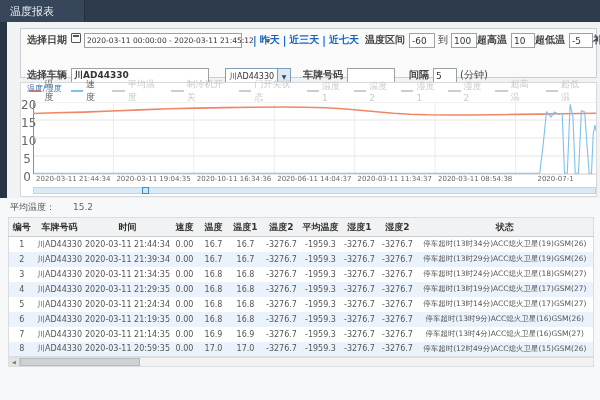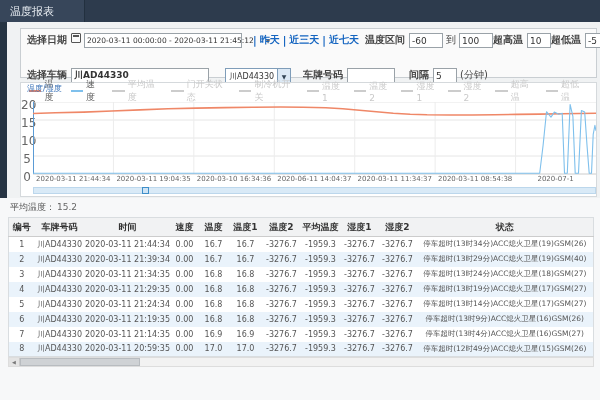--- a/index.html
+++ b/index.html
@@ -22,21 +22,21 @@
   .trow { display:flex; align-items:flex-start; height:20px; white-space:nowrap; }
   .lbl { font-size:10px; font-weight:bold; color:#444; margin-right:4px; }
   .cal { width:10px; height:10px; border:1px solid #555; border-radius:1px; position:relative; margin-right:3px; flex:0 0 auto; }
   .cal:before { content:""; position:absolute; left:1px; right:1px; top:1px; height:2px; background:#555; }
   .inputbox { background:#fff; border:1px solid #9aa2a8; height:15px; display:inline-flex; align-items:center; padding:0 2px; font-size:9px; color:#333;gap:10px; }
   .date-input { width:158px; font-size:7.5px; justify-content:space-between; }
   .date-input .caret { font-size:6px; color:#666; margin-left:2px; }
   .links { display:flex; align-items:center; margin:0 6px 0 8px; }
   .links .sep { color:#1565c0; font-weight:bold; font-size:10px; margin:0 3px; }
   .links a { color:#1565c0; font-weight:bold; font-size:10px; text-decoration:none; cursor:pointer; }
-  input.small { width:34px; height:15px; border:1px solid #9aa2a8; font-size:9px; padding:0 2px; color:#333; font-family:inherit; }
+  input.small { width:26px; height:15px; border:1px solid #9aa2a8; font-size:9px; padding:0 2px; color:#333; font-family:inherit; }
   .to { font-size:10px; color:#444; margin:0 3px; }
   .gap8 { width:8px; } .gap14 { width:14px; }
   .veh-input { width:138px; font-weight:bold; }
   .sel { display:inline-flex; align-items:stretch; border:1px solid #7f9db9; background:#fff; height:16px; margin-left:16px; cursor:pointer; }
   .sel .txt { font-size:8px; color:#333; padding:2px 3px 0 3px; }
   .sel .btn { width:13px; background:#dce9f5; border-left:1px solid #7f9db9; font-size:6px; color:#345; display:flex; align-items:center; justify-content:center; }
 
   
   .chart-panel { position:absolute; left:20px; top:82px; width:577px; height:115px; background:#fff; border:1px solid #d5d9dc; }
   .legend { position:absolute; left:8px; top:2px; height:12px; display:flex; align-items:center; }
@@ -48,21 +48,21 @@
   .yticks div { position:absolute; width:10px; text-align:right; font-size:12px; color:#666; }
   .plot-svg { position:absolute; left:12px; top:19px; }
   .xlabels { position:absolute; left:12px; top:92px; width:563px; height:9px; display:flex; overflow:hidden; }
   .xlabels div { flex:0 0 80.4px; font-size:7px; color:#666; text-align:center; white-space:nowrap; }
   .datazoom { position:absolute; left:12px; top:104px; width:563px; height:7px; background:#d9eaf7; border:1px solid #bcd7ec; }
   .dz-handle { position:absolute; left:108px; top:-1px; width:7px; height:7px; background:#cfe4f5; border:1px solid #3f8fc9; cursor:ew-resize; }
 
   
   .summary { position:absolute; left:10px; top:201px; height:14px; display:flex; font-size:9px; color:#555; }
   .summary .item { margin-right:20px; }
-  .summary .v { color:#666; margin-left:2px; }
+  .summary .v { color:#666; margin-left:18px; }
 
   
   table.report { position:absolute; left:8px; top:217px; width:586px; border-collapse:collapse; table-layout:fixed; background:#fff; border:1px solid #d9dde0; }
   table.report th { height:19px; background:#f1f2f3; border-bottom:1px solid #ccc; font-size:9px; color:#333; font-weight:bold; text-align:center; overflow:hidden; white-space:nowrap; }
   table.report td { height:15px; font-size:8px; color:#555; text-align:center; overflow:hidden; white-space:nowrap; }
   table.report tr.alt td { background:#eaf3fb; }
   table.report td.status { font-size:7.5px; }
   col.c1{width:26px} col.c2{width:50px} col.c3{width:86px} col.c4{width:28px} col.c5{width:30px}
   col.c6{width:34px} col.c7{width:38px} col.c8{width:40px} col.c9{width:38px} col.c10{width:38px} col.c11{width:auto}
 
@@ -140,25 +140,25 @@
         <span class="lg-item">
           <span class="lg-line" style="background: rgb(127, 192, 236);"></span>
           <span class="t">速度</span>
         </span>
         <span class="lg-item off">
           <span class="lg-line" style="background: rgb(204, 204, 204);"></span>
           <span class="t">平均温度</span>
         </span>
         <span class="lg-item off">
           <span class="lg-line" style="background: rgb(204, 204, 204);"></span>
+          <span class="t">制冷机开关</span>
+        </span>
+        <span class="lg-item off">
+          <span class="lg-line" style="background: rgb(204, 204, 204);"></span>
           <span class="t">门开关状态</span>
-        </span>
-        <span class="lg-item off">
-          <span class="lg-line" style="background: rgb(204, 204, 204);"></span>
-          <span class="t">制冷机开关</span>
         </span>
         <span class="lg-item off">
           <span class="lg-line" style="background: rgb(204, 204, 204);"></span>
           <span class="t">温度1</span>
         </span>
         <span class="lg-item off">
           <span class="lg-line" style="background: rgb(204, 204, 204);"></span>
           <span class="t">温度2</span>
         </span>
         <span class="lg-item off">
@@ -198,21 +198,21 @@
         <line x1="402.14285714285717" y1="0" x2="402.14285714285717" y2="72" stroke="#ececec" stroke-width="1"></line>
         <line x1="482.57142857142856" y1="0" x2="482.57142857142856" y2="72" stroke="#ececec" stroke-width="1"></line>
         <line x1="0" y1="72" x2="563" y2="72" stroke="#cccccc" stroke-width="1"></line>
         <line x1="0.5" y1="0" x2="0.5" y2="72" stroke="#5b9bd5" stroke-width="1"></line>
         <polyline points="0.0,11.5 22.5,10.8 50.7,10.1 78.8,9.0 107.0,7.9 135.1,6.8 163.3,6.1 191.4,5.6 219.6,5.2 247.7,5.0 270.2,5.2 292.8,5.8 309.7,6.8 326.5,8.3 343.4,9.7 360.3,11.2 377.2,12.2 394.1,12.8 416.6,13.0 439.1,13.0 461.7,12.8 484.2,12.4 506.7,12.1 529.2,11.7 563.0,11.2" fill="none" stroke="#ef8767" stroke-width="1.6" stroke-linejoin="round"></polyline>
         <polyline points="0.0,71.3 506.7,71.3 510.1,43.2 513.5,9.7 518.0,15.1 521.3,10.1 525.8,12.2 529.2,11.2 531.5,71.3 534.3,71.3 537.1,2.5 539.9,14.4 542.2,71.3 545.5,71.3 548.4,8.6 551.7,10.1 554.0,43.2 556.2,71.3 558.5,71.3 560.2,32.4 561.9,23.4 563.0,28.8" fill="none" stroke="#7fc0ec" stroke-width="1.1" stroke-linejoin="round"></polyline>
       </svg>
     <div class="xlabels" id="xlabels">
         <div>2020-03-11 21:44:34</div>
         <div>2020-03-11 19:04:35</div>
-        <div>2020-03-10 16:34:36</div>
+        <div>2020-10-11 16:34:36</div>
         <div>2020-06-11 14:04:37</div>
         <div>2020-03-11 11:34:37</div>
         <div>2020-03-11 08:54:38</div>
         <div>2020-07-1</div>
       </div>
     <div class="datazoom">
       <span class="dz-handle"></span>
     </div>
   </div>
 
@@ -267,21 +267,21 @@
           <td>2</td>
           <td>川AD44330</td>
           <td>2020-03-11 21:39:34</td>
           <td>0.00</td>
           <td>16.7</td>
           <td>16.7</td>
           <td>-3276.7</td>
           <td>-1959.3</td>
           <td>-3276.7</td>
           <td>-3276.7</td>
-          <td class="status">停车超时(13时29分)ACC熄火卫星(19)GSM(40)</td>
+          <td class="status">停车超时(13时29分)ACC熄火卫星(19)GSM(26)</td>
         </tr>
         <tr>
           <td>3</td>
           <td>川AD44330</td>
           <td>2020-03-11 21:34:35</td>
           <td>0.00</td>
           <td>16.8</td>
           <td>16.8</td>
           <td>-3276.7</td>
           <td>-1959.3</td>

